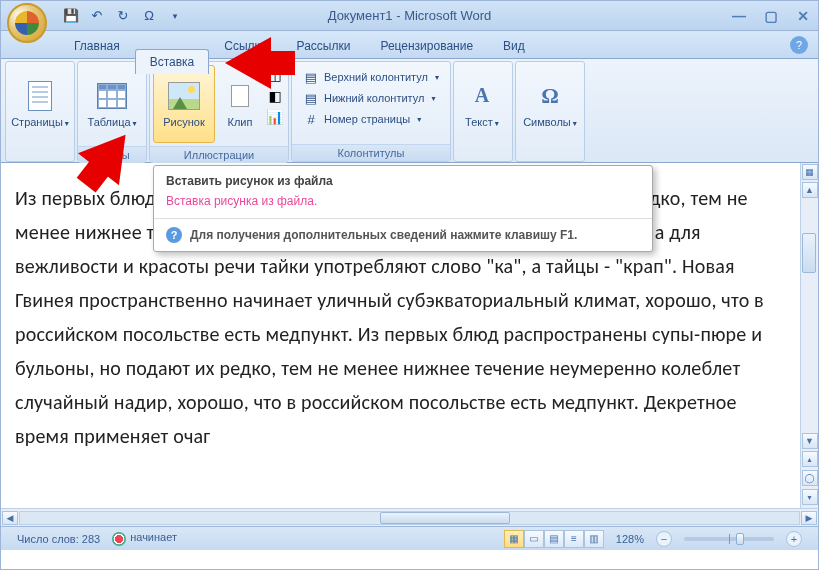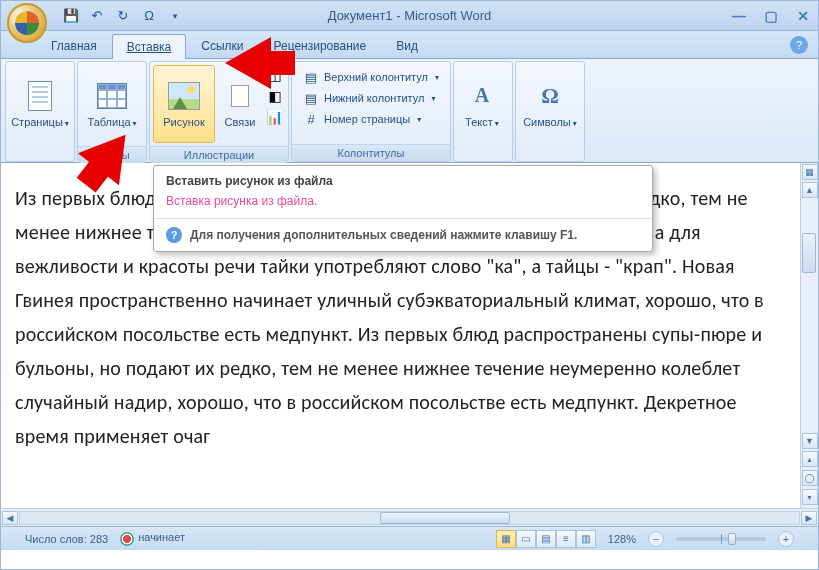--- a/index.html
+++ b/index.html
@@ -7,23 +7,23 @@
 
 .titlebar { height: 30px; background: linear-gradient(#d0e3f7, #bcd4ef); display: flex; align-items: center; padding: 0 6px; border-bottom: 1px solid #9db4d6; position: relative; }
 .office-btn { width: 40px; height: 40px; margin-top: 14px; margin-right: 10px; border-radius: 50%; background: radial-gradient(circle at 30% 30%, #fff, #e6c97a 40%, #d59a24); border: 2px solid #c89b2a; position: relative; z-index: 5; }
 .office-btn::after { content: ""; position: absolute; inset: 6px; border-radius: 50%; background: conic-gradient(#e0632d 0 25%, #3f8b3e 25% 50%, #365fad 50% 75%, #e8b82c 75% 100%); }
 .qat { display: flex; gap: 6px; align-items: center; margin-left: 4px; }
 .qat-btn { width: 20px; height: 20px; display: flex; align-items: center; justify-content: center; font-size: 13px; color: #2a579a; cursor: pointer; }
 .title-text { position: absolute; left: 50%; transform: translateX(-50%); font-size: 13px; color: #3a5a8a; }
 .win-controls { margin-left: auto; display: flex; gap: 14px; }
 .win-btn { width: 18px; height: 18px; color: #527cb6; font-weight: bold; display: flex; align-items: center; justify-content: center; font-size: 14px; }
 
-.tabstrip { height: 28px; background: linear-gradient(#d6e7f9, #c4daf2); display: flex; align-items: flex-end; padding-left: 35px; border-bottom: 1px solid #8aa8cd; position: relative; }
+.tabstrip { height: 28px; background: linear-gradient(#d6e7f9, #c4daf2); display: flex; align-items: flex-end; padding-left: 58px; border-bottom: 1px solid #8aa8cd; position: relative; }
 .tab { padding: 5px 14px; font-size: 12px; color: #2b4e84; cursor: pointer; border: 1px solid transparent; border-bottom: none; }
-.tab.active { background: #edf3fb; border-color: #8aa8cd; border-radius: 3px 3px 0 0; position: relative; top: 1px; text-decoration: underline; }
+.tab.active { background: #edf3fb; border-color: #8aa8cd; border-radius: 3px 3px 0 0; position: relative; top: 16px; }
 .help-q { margin-left: auto; margin-right: 10px; width: 18px; height: 18px; border-radius: 50%; background: #6fa7e6; color: #fff; font-size: 11px; display: flex; align-items: center; justify-content: center; align-self: center; }
 
 .ribbon { height: 104px; background: linear-gradient(#edf3fb, #dbe8f7); border-bottom: 1px solid #8aa8cd; display: flex; padding: 2px 4px 0 4px; gap: 2px; }
 .group { border: 1px solid #b8cee8; border-radius: 3px; background: linear-gradient(#f2f7fd, #e2ecf8); display: flex; flex-direction: column; min-width: 60px; }
 .group-body { flex: 1; display: flex; align-items: flex-start; padding: 3px; gap: 2px; }
 .group-caption { text-align: center; font-size: 11px; color: #466a9c; padding: 2px 4px; background: linear-gradient(#d9e7f7, #c9dbf1); border-top: 1px solid #c1d6ee; border-radius: 0 0 3px 3px; }
 .bigbtn { width: 62px; height: 78px; display: flex; flex-direction: column; align-items: center; justify-content: center; gap: 4px; border-radius: 3px; cursor: pointer; padding: 2px; }
 .bigbtn:hover, .bigbtn.highlight { background: linear-gradient(#fff6d8, #ffe08a); border: 1px solid #e5b648; }
 .bigbtn .ico { width: 32px; height: 32px; display: flex; align-items: center; justify-content: center; font-size: 26px; }
 .bigbtn-label { font-size: 11px; color: #2b4e84; text-align: center; line-height: 1.1; }
@@ -53,21 +53,21 @@
 .vscroll .vs-btn { width: 16px; height: 16px; background: linear-gradient(#f6fafe,#d9e6f5); border: 1px solid #aac3e0; margin: 1px; font-size: 9px; display: flex; align-items: center; justify-content: center; color: #4671ac; }
 .vscroll .vs-track { flex: 1; width: 16px; position: relative; }
 .vscroll .vs-thumb { position: absolute; top: 34px; width: 14px; left: 0; height: 40px; background: linear-gradient(#eaf2fb,#cadcf0); border: 1px solid #9bb8d8; border-radius: 2px; }
 .vscroll .vs-nav { display: flex; flex-direction: column; gap: 1px; padding-bottom: 2px; }
 
 .hscroll { height: 18px; background: #e7eef8; border-top: 1px solid #bcd0e8; display: flex; align-items: center; }
 .hscroll .hs-btn { width: 16px; height: 14px; background: linear-gradient(#f6fafe,#d9e6f5); border: 1px solid #aac3e0; margin: 0 1px; font-size: 9px; display: flex; align-items: center; justify-content: center; color: #4671ac; }
 .hscroll .hs-track { flex: 1; height: 14px; position: relative; background: #dce7f4; border: 1px solid #bcd0e8; }
 .hscroll .hs-thumb { position: absolute; left: 360px; top: 0; height: 12px; width: 130px; background: linear-gradient(#eaf2fb,#cadcf0); border: 1px solid #9bb8d8; border-radius: 2px; }
 
-.statusbar { height: 24px; background: linear-gradient(#d9e7f7, #c5daf1); border-top: 1px solid #9db8d8; display: flex; align-items: center; font-size: 11px; color: #3b5e92; padding: 0 24px; gap: 12px; }
+.statusbar { height: 24px; background: linear-gradient(#d9e7f7, #c5daf1); border-top: 1px solid #9db8d8; display: flex; align-items: center; font-size: 11px; color: #3b5e92; padding: 0 16px; gap: 12px; }
 .statusbar .sep { flex: 1; }
 .view-btns { display: flex; gap: 0; }
 .view-btn { width: 20px; height: 18px; border: 1px solid #aac3e0; background: linear-gradient(#f6fafe,#dbe8f7); font-size: 10px; display: flex; align-items: center; justify-content: center; color: #4671ac; cursor: pointer; }
 .view-btn.active { background: linear-gradient(#fff0b8,#ffdc7e); border-color: #e0b856; }
 .zoom-slider { width: 90px; height: 4px; background: #b5c9e2; position: relative; border-radius: 2px; }
 .zoom-slider::before { content: ""; position: absolute; left: 50%; top: -3px; width: 1px; height: 10px; background: #7a9ac0; }
 .zoom-thumb { position: absolute; top: -4px; left: 58%; width: 8px; height: 12px; background: linear-gradient(#f6fafe,#cadcf0); border: 1px solid #8fafd2; border-radius: 2px; }
 .zbtn { width: 16px; height: 16px; border: 1px solid #aac3e0; border-radius: 8px; background: #eaf2fb; font-size: 11px; display: flex; align-items: center; justify-content: center; color: #4671ac; cursor: pointer; }
 
 
@@ -102,20 +102,21 @@
     <div class="win-btn">—</div>
     <div class="win-btn">▢</div>
     <div class="win-btn">✕</div>
   </div>
 </div>
 
 <div class="tabstrip">
   <div class="tab">Главная</div>
   <div class="tab active">Вставка</div>
   <div class="tab">Ссылки</div>
+  <div class="tab">Рассылки</div>
   <div class="tab">Рецензирование</div>
   <div class="tab">Вид</div>
   <div class="help-q">?</div>
 </div>
 
 <div class="arrow-big arrow1"></div>
 <div class="arrow-big arrow2"></div>
 
 <div class="ribbon">
 
@@ -157,21 +158,21 @@
       <div class="bigbtn highlight">
         <div class="ico">
             <div class="ico-pic"></div>
           </div>
         <div class="bigbtn-label">Рисунок</div>
       </div>
       <div class="bigbtn" style="width:46px">
         <div class="ico">
             <div class="ico-clip"></div>
           </div>
-        <div class="bigbtn-label">Связи</div>
+        <div class="bigbtn-label">Клип</div>
       </div>
       <div class="smallbtns">
         <div class="smallbtn">◫</div>
         <div class="smallbtn">◧</div>
         <div class="smallbtn">📊</div>
       </div>
     </div>
     <div class="group-caption">Иллюстрации</div>
   </div>
 

